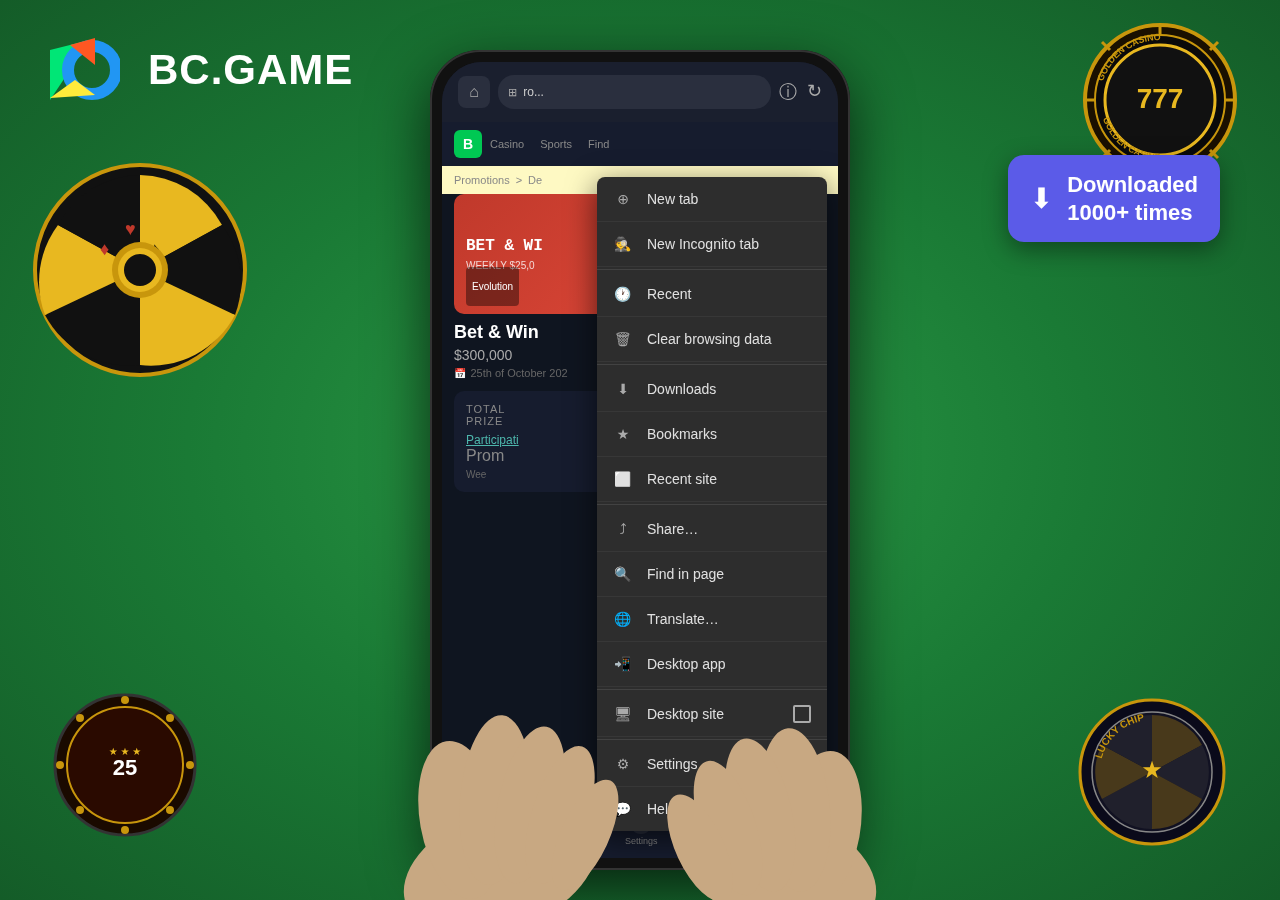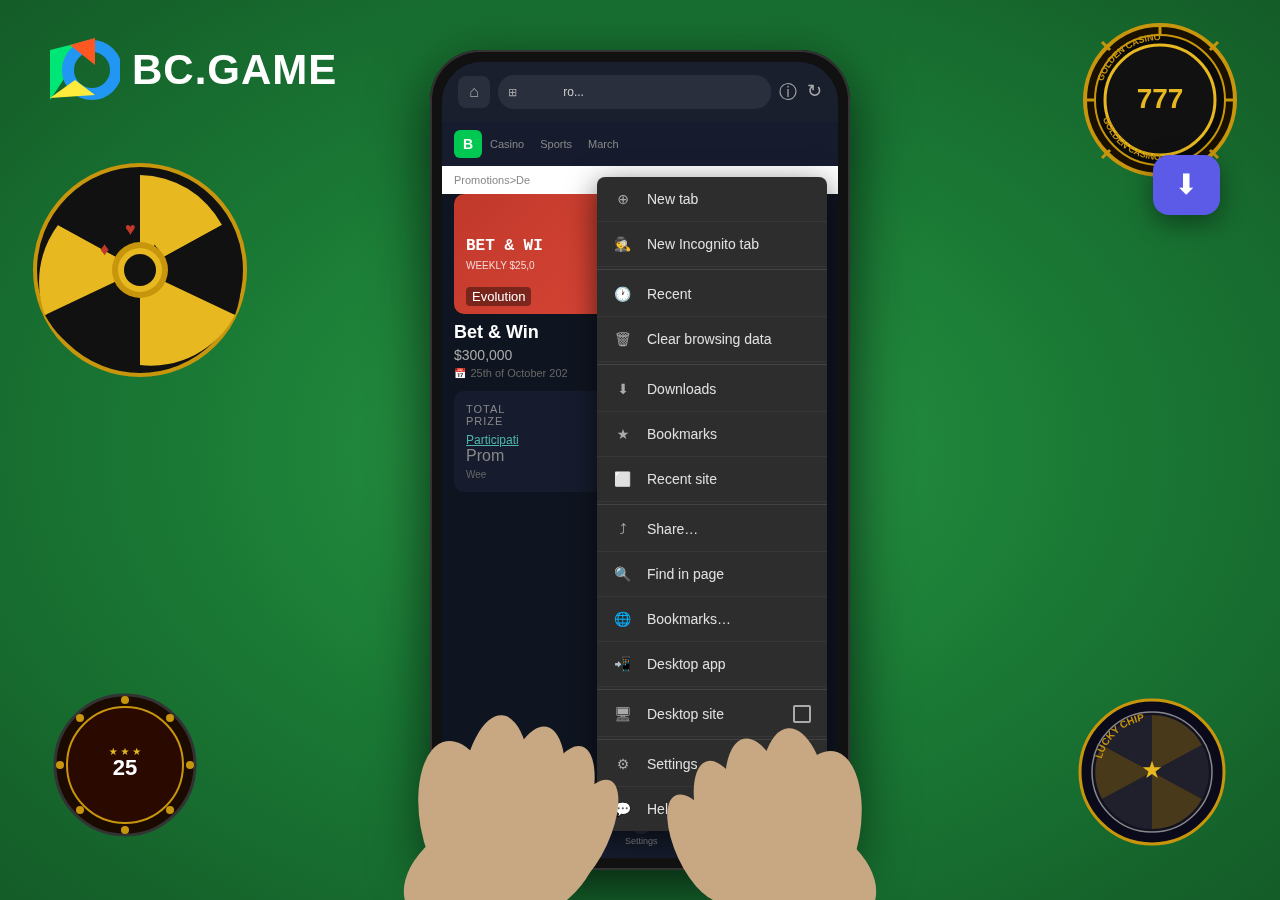--- a/index.html
+++ b/index.html
@@ -19,21 +19,21 @@
       background: radial-gradient(ellipse at center, #2a9a45 0%, #1a7a35 50%, #145c28 100%);
     }
 
     
     .logo-area {
       position: absolute;
       top: 30px;
       left: 40px;
       display: flex;
       align-items: center;
-      gap: 12px;
+      gap: 28px;
     }
     .logo-icon {
       width: 80px;
       height: 80px;
     }
     .logo-text {
       font-size: 42px;
       font-weight: 900;
       color: white;
       letter-spacing: 1px;
@@ -139,21 +139,20 @@
       height: 34px;
       display: flex;
       align-items: center;
       padding: 0 10px;
       gap: 6px;
     }
 
     .url-text {
       font-size: 12px;
       color: #ccc;
-      margin-left: 40px;
     }
 
     .phone-icons {
       display: flex;
       gap: 10px;
       color: #aaa;
       font-size: 18px;
     }
 
     
@@ -194,23 +193,24 @@
       gap: 16px;
       font-size: 11px;
       color: #888;
     }
 
     
     .breadcrumb {
       padding: 8px 12px;
       font-size: 11px;
       color: #888;
-      background: #ffffff;
+      background: #fef9c3;
       display: flex;
       align-items: flex-start;
+      gap: 6px;
     }
 
     
     .promo-banner {
       margin: 0 12px 8px;
       background: linear-gradient(135deg, #c0392b, #e74c3c);
       border-radius: 10px;
       height: 120px;
       display: flex;
       align-items: center;
@@ -232,22 +232,22 @@
       font-size: 10px;
       margin-top: 4px;
     }
 
     .evolution-badge {
       position: absolute;
       bottom: 8px;
       left: 12px;
       background: rgba(0,0,0,0.4);
       border-radius: 4px;
-      padding: 2px 6px;
-      font-size: 13px;
+      padding: 14px 6px;
+      font-size: 10px;
       color: white;
     }
 
     
     .content-area {
       padding: 0 12px;
     }
 
     .bet-title {
       font-size: 18px;
@@ -544,21 +544,21 @@
         </div>
       </div>
 
       <div class="site-content">
 
         <div class="site-header">
           <div class="site-logo">B</div>
           <div class="site-nav">
             <span>Casino</span>
             <span>Sports</span>
-            <span>March</span>
+            <span>Find</span>
           </div>
         </div>
 
         <div class="breadcrumb">
           <span>Promotions</span>
           <span>&gt;</span>
           <span>De</span>
         </div>
 
         <div class="promo-banner">
@@ -620,21 +620,21 @@
           <div class="menu-item">
             <span class="menu-icon">⤴</span>
             <span>Share…</span>
           </div>
           <div class="menu-item">
             <span class="menu-icon">🔍</span>
             <span>Find in page</span>
           </div>
           <div class="menu-item">
             <span class="menu-icon">🌐</span>
-            <span>Bookmarks…</span>
+            <span>Translate…</span>
           </div>
           <div class="menu-item">
             <span class="menu-icon">📲</span>
             <span>Desktop app</span>
           </div>
           <div class="menu-divider"></div>
           <div class="menu-item desktop-site-row">
             <div style="display:flex;align-items:center;gap:14px;">
               <span class="menu-icon">🖥</span>
               <span>Desktop site</span>
@@ -667,20 +667,24 @@
           </div>
         </div>
       </div>
 
     </div>
   </div>
 </div>
 
 <div class="downloaded-badge">
   <div class="download-arrow">⬇</div>
+  <div class="downloaded-text">
+    <span>Downloaded</span><br>
+    <span>1000+ times</span>
+  </div>
 </div>
 
 <svg class="hands-img" viewBox="0 0 600 400">
 
   <ellipse cx="160" cy="350" rx="100" ry="60" fill="#c8a882" transform="rotate(-20, 160, 350)"></ellipse>
   <ellipse cx="120" cy="300" rx="40" ry="80" fill="#c8a882" transform="rotate(-10, 120, 300)"></ellipse>
   <ellipse cx="155" cy="280" rx="35" ry="85" fill="#c8a882" transform="rotate(5, 155, 280)"></ellipse>
   <ellipse cx="190" cy="285" rx="32" ry="80" fill="#c8a882" transform="rotate(12, 190, 285)"></ellipse>
   <ellipse cx="220" cy="295" rx="28" ry="72" fill="#c8a882" transform="rotate(18, 220, 295)"></ellipse>
   <ellipse cx="245" cy="315" rx="24" ry="60" fill="#c8a882" transform="rotate(25, 245, 315)"></ellipse>

